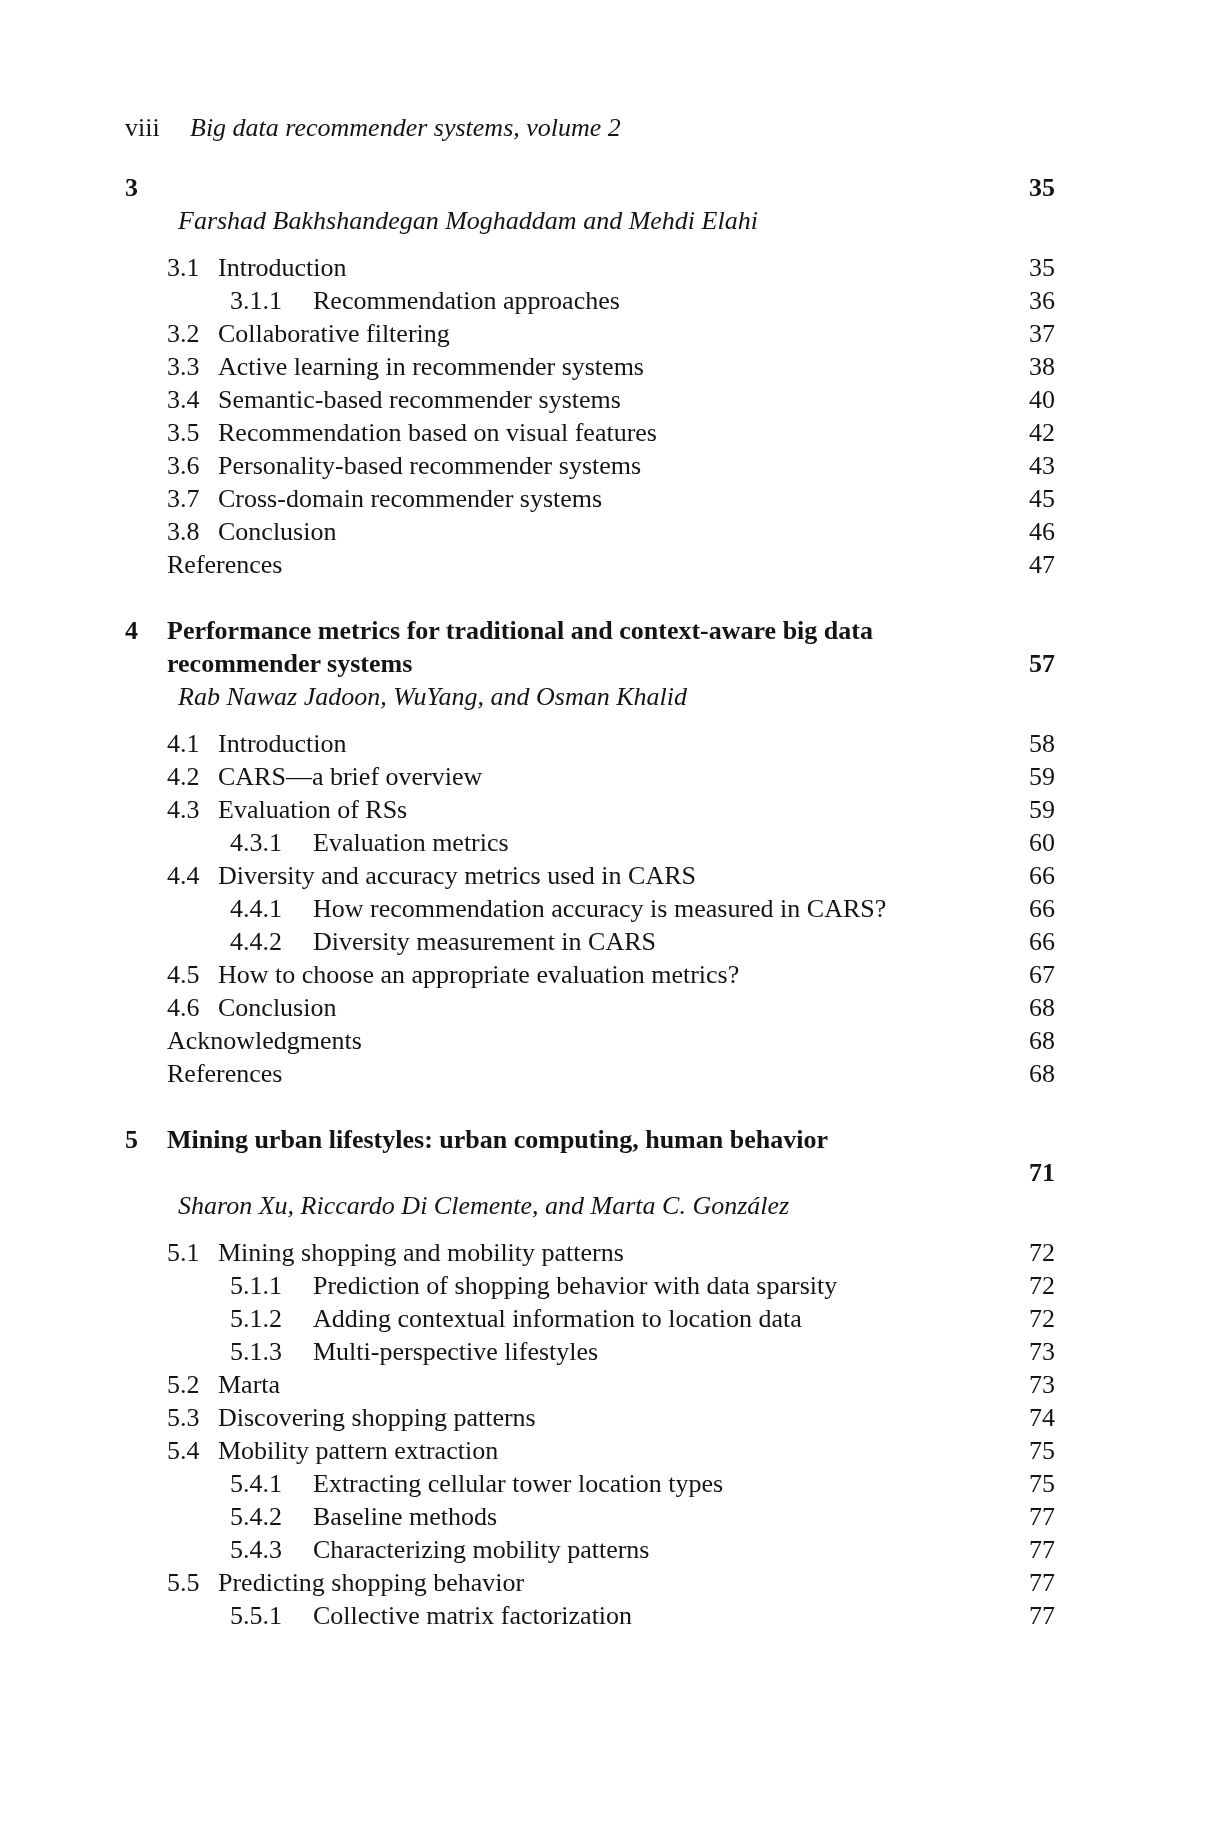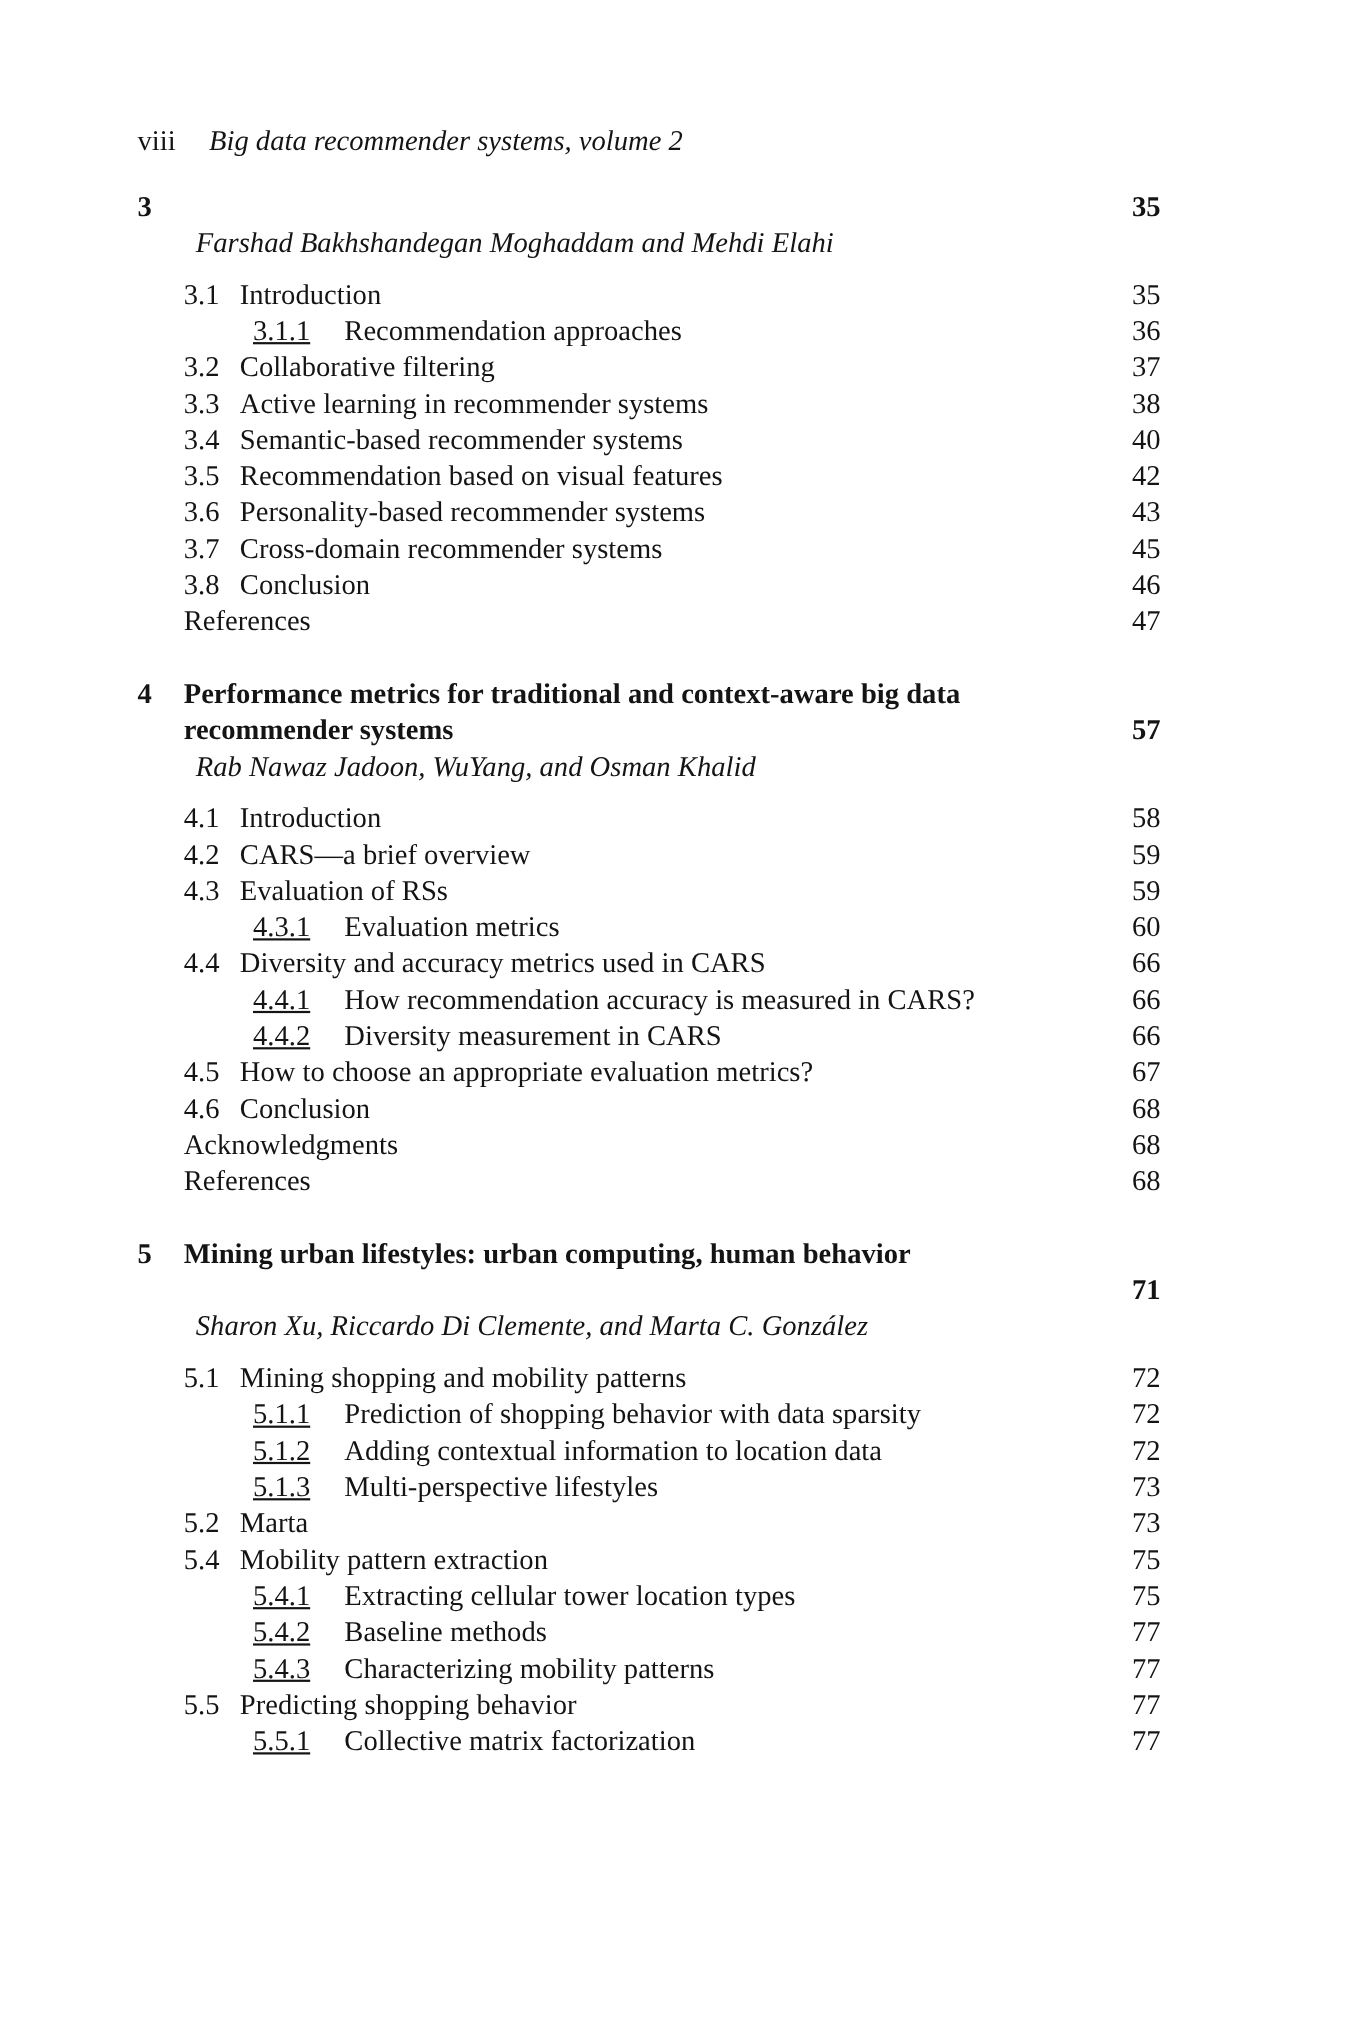--- a/index.html
+++ b/index.html
@@ -18,21 +18,21 @@
   .line .txt { position: absolute; }
   .line .pg { position: absolute; right: 0; text-align: right; }
 
   .chapter .num { left: 0; font-weight: bold; }
   .chapter .txt { left: 42px; font-weight: bold; }
   .chapter .pg { font-weight: bold; }
   .author .txt { left: 42px; font-style: italic; margin-left: 11px; }
 
   .section .num { left: 42px; }
   .section .txt { left: 93px; }
-  .subsection .num { left: 105px; text-decoration: underline; }
+  .subsection .num { left: 105px; }
   .subsection .txt { left: 188px; }
   .backmatter .txt { left: 42px; }
 
   .gap-after-author { height: 14px; }
   .gap-between-chapters { height: 33px; }
 </style>
 </head>
 <body>
 
 <div class="page">
@@ -209,20 +209,25 @@
           <span class="num">5.1.3</span>
           <span class="txt">Multi-perspective lifestyles</span>
           <span class="pg">73</span>
         </div>
       <div class="line section">
           <span class="num">5.2</span>
           <span class="txt">Marta</span>
           <span class="pg">73</span>
         </div>
       <div class="line section">
+          <span class="num">5.3</span>
+          <span class="txt">Discovering shopping patterns</span>
+          <span class="pg">74</span>
+        </div>
+      <div class="line section">
           <span class="num">5.4</span>
           <span class="txt">Mobility pattern extraction</span>
           <span class="pg">75</span>
         </div>
       <div class="line subsection">
           <span class="num">5.4.1</span>
           <span class="txt">Extracting cellular tower location types</span>
           <span class="pg">75</span>
         </div>
       <div class="line subsection">

